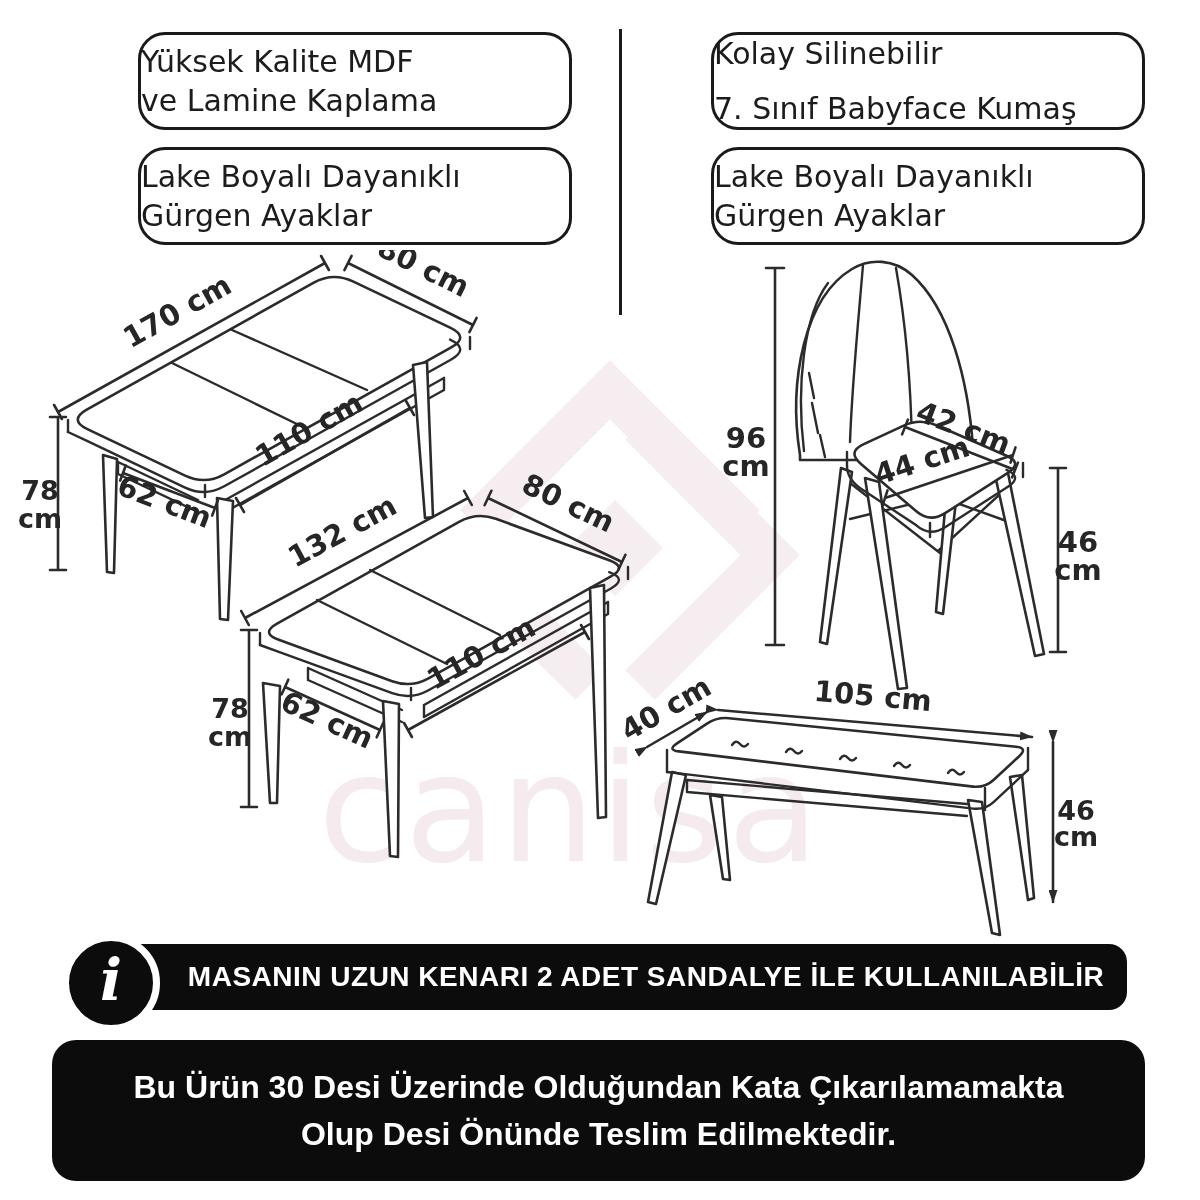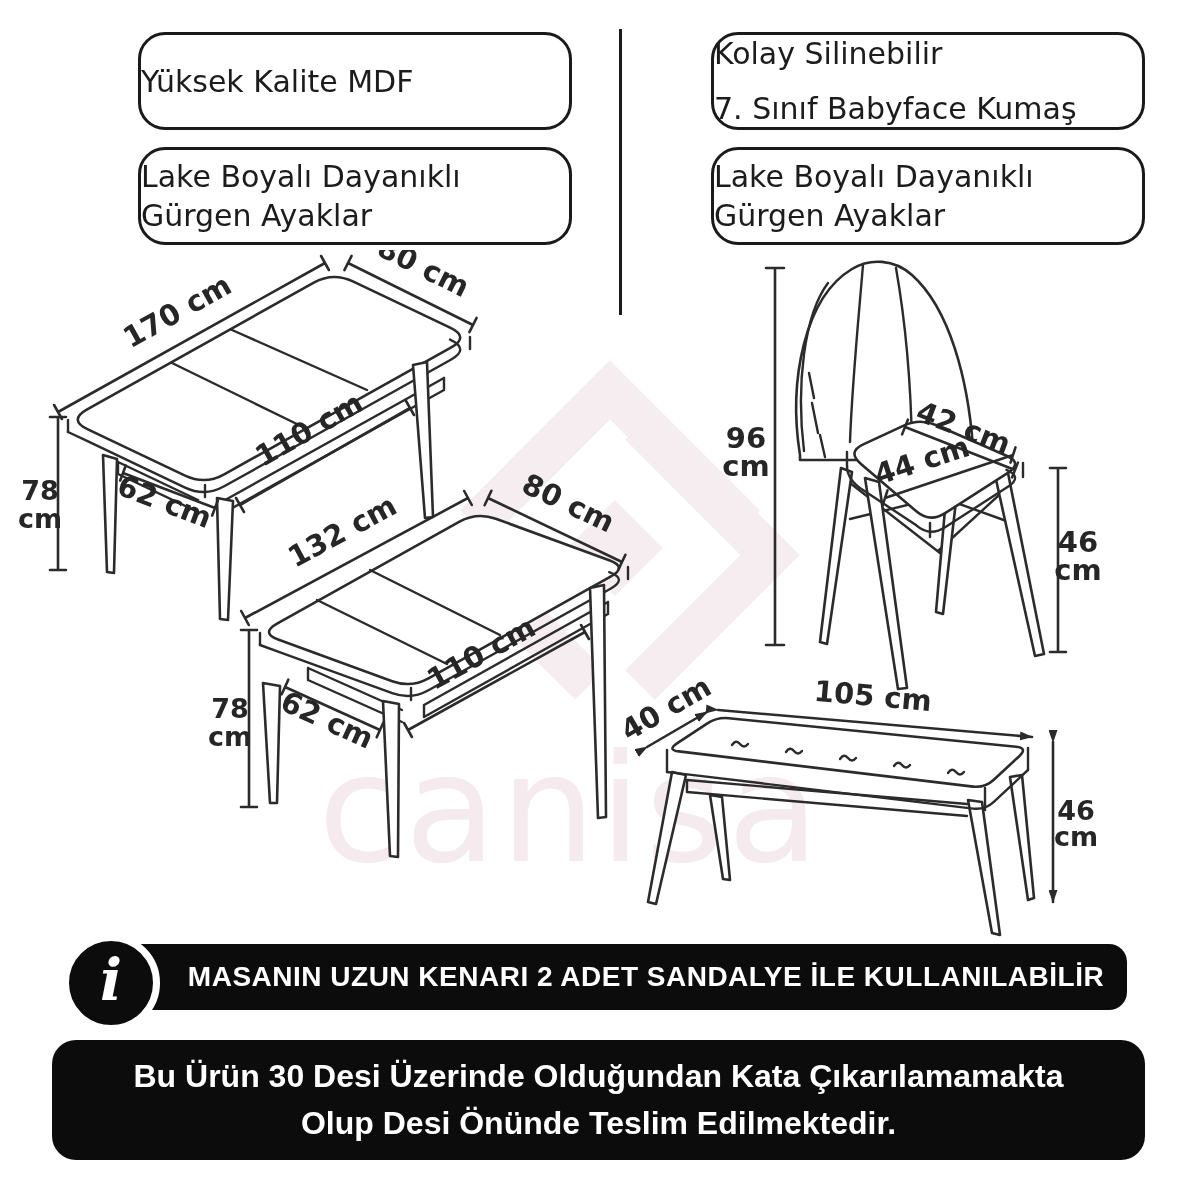--- a/index.html
+++ b/index.html
@@ -47,21 +47,21 @@
   }
   .info-circle{
     position:absolute;left:62px;top:934px;width:84px;height:84px;background:#0c0c0c;border:7px solid #ffffff;
     border-radius:50%;z-index:7;display:flex;align-items:center;justify-content:center;
   }
   .info-circle .iglyph{
     color:#fff;font-family:"DejaVu Serif",serif;font-style:italic;font-weight:bold;font-size:58px;line-height:1;
     transform:translateY(-3px);
   }
   .banner2{
-    position:absolute;left:52px;top:1040px;width:1093px;height:120px;background:#0c0c0c;border-radius:24px;
+    position:absolute;left:52px;top:1040px;width:1093px;height:141px;background:#0c0c0c;border-radius:24px;
     display:flex;flex-direction:column;align-items:center;justify-content:center;z-index:6;text-align:center;
   }
   .banner2 .ln{
     color:#fff;font-family:"Liberation Sans",sans-serif;font-weight:bold;font-size:32px;line-height:47px;white-space:nowrap;
   }
 </style>
 </head>
 <body>
 
 <div class="canvas">
@@ -74,20 +74,21 @@
     </g>
     <g fill="#f6edf0" stroke="none">
       <path d="M185 150 l48 48 l-48 48 l-48 -48 Z"></path>
       <path d="M258 92 l30 30 l-30 30 l-30 -30 Z"></path>
     </g>
   </svg>
   <div class="wm-text">canisa</div>
 
   <div class="fbox" id="fbox1">
     <div class="ln">Yüksek Kalite MDF</div>
+    <div class="ln">ve Lamine Kaplama</div>
   </div>
   <div class="fbox" id="fbox2">
     <div class="ln">Lake Boyalı Dayanıklı</div>
     <div class="ln">Gürgen Ayaklar</div>
   </div>
   <div class="fbox" id="fbox3">
     <div class="ln">Kolay Silinebilir</div>
     <div class="ln">7. Sınıf Babyface Kumaş</div>
   </div>
   <div class="fbox" id="fbox4">

